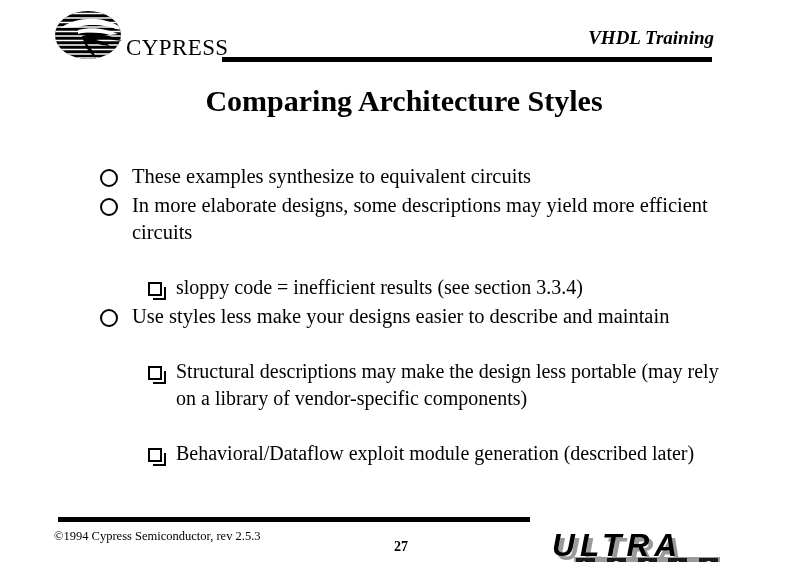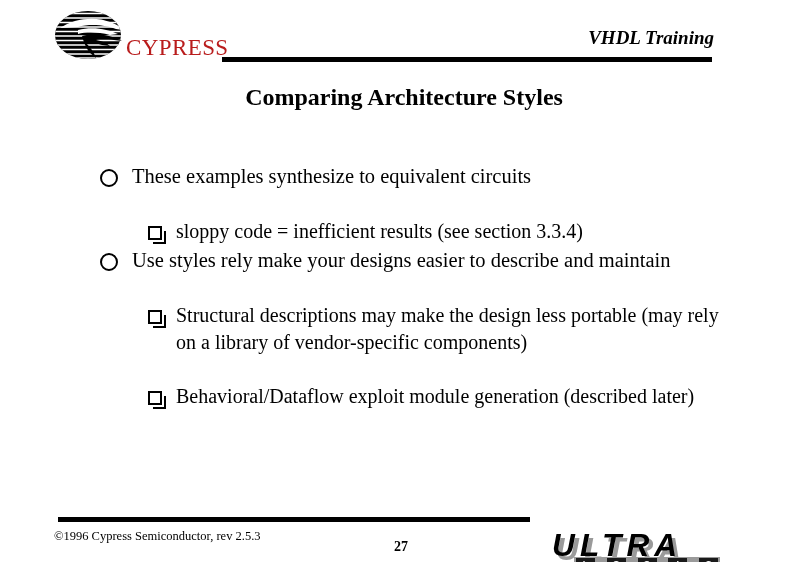--- a/index.html
+++ b/index.html
@@ -35,21 +35,21 @@
     height: 50px;
   }
   .logo-word {
     position: absolute;
     left: 78px;
     top: 26px;
     font-family: "Liberation Serif", "DejaVu Serif", serif;
     font-size: 23px;
     letter-spacing: 0.4px;
     line-height: 1;
-    color: #b91c1c;
+    color: #000000;
     white-space: nowrap;
   }
   #header-rule {
     position: absolute;
     left: 222px;
     top: 57px;
     width: 490px;
     height: 5px;
     background: #000000;
   }
@@ -67,21 +67,21 @@
 
   
   #slide-title {
     position: absolute;
     left: 16px;
     right: 0;
     top: 84px;
     text-align: center;
     font-family: "Liberation Serif", "DejaVu Serif", serif;
     font-weight: bold;
-    font-size: 24px;
+    font-size: 30px;
     line-height: 1.15;
   }
 
   
   #body {
     position: absolute;
     left: 100px;
     top: 163px;
     width: 624px;
   }
@@ -288,46 +288,50 @@
 
   <div id="slide-title">Comparing Architecture Styles</div>
 
   <div id="body">
 
     <div class="bullet level1">
       <span class="marker marker-circle"></span>
       <span class="bullet-text">These examples synthesize to equivalent circuits</span>
     </div>
 
+    <div class="bullet level1">
+      <span class="marker marker-circle"></span>
+      <span class="bullet-text">In more elaborate designs, some descriptions may yield more efficient circuits</span>
+    </div>
 
     <div class="bullet level2">
       <span class="marker marker-square"></span>
       <span class="bullet-text">sloppy code = inefficient results (see section 3.3.4)</span>
     </div>
 
     <div class="bullet level1">
       <span class="marker marker-circle"></span>
-      <span class="bullet-text">Use styles rely make your designs easier to describe and maintain</span>
+      <span class="bullet-text">Use styles less make your designs easier to describe and maintain</span>
     </div>
 
     <div class="bullet level2">
       <span class="marker marker-square"></span>
       <span class="bullet-text">Structural descriptions may make the design less portable (may rely on a library of vendor-specific components)</span>
     </div>
 
     <div class="bullet level2">
       <span class="marker marker-square"></span>
       <span class="bullet-text">Behavioral/Dataflow exploit module generation (described later)</span>
     </div>
 
   </div>
 
   <div id="footer-rule"></div>
 
-  <div id="footer-copyright">©1996 Cypress Semiconductor, rev 2.5.3</div>
+  <div id="footer-copyright">©1994 Cypress Semiconductor, rev 2.5.3</div>
 
   <div id="footer-pagenum">27</div>
 
   <div id="footer-logo">
     <div class="ultra-word shadow">ULTRA</div>
     <div class="ultra-word main">ULTRA</div>
     <div class="logic-row">
       <span class="logic-cell">L</span>
       <span class="logic-cell">O</span>
       <span class="logic-cell">G</span>

